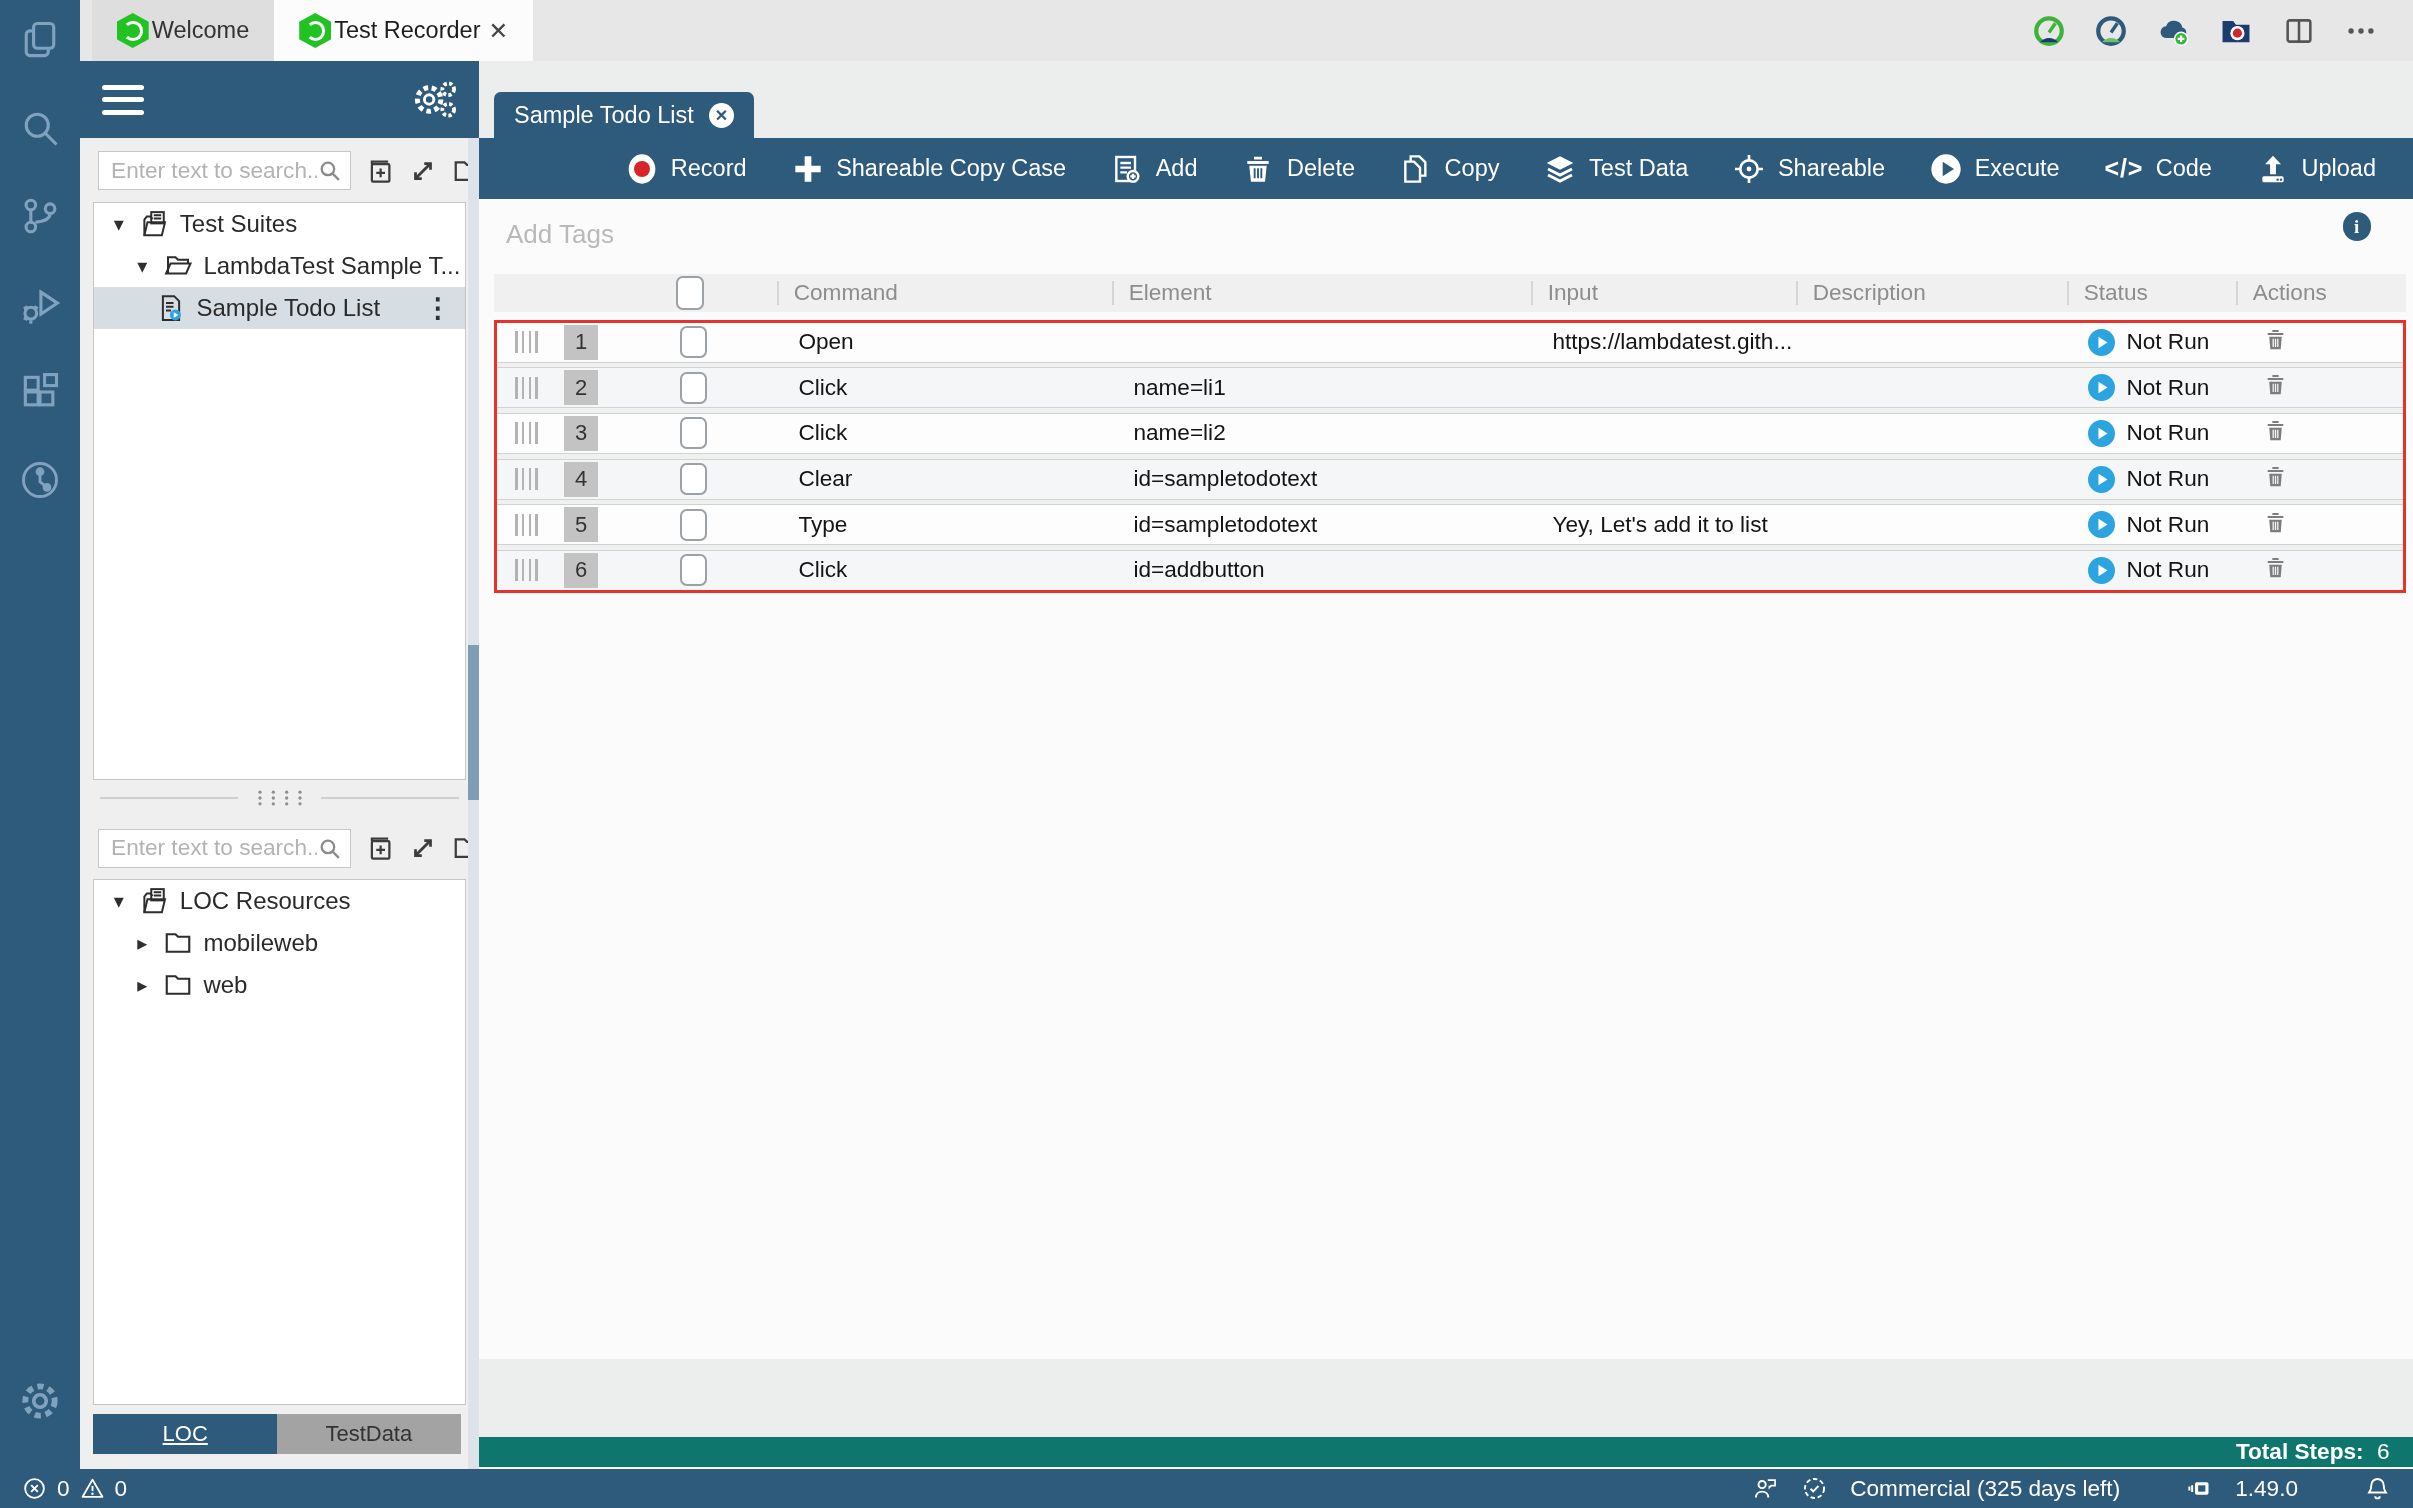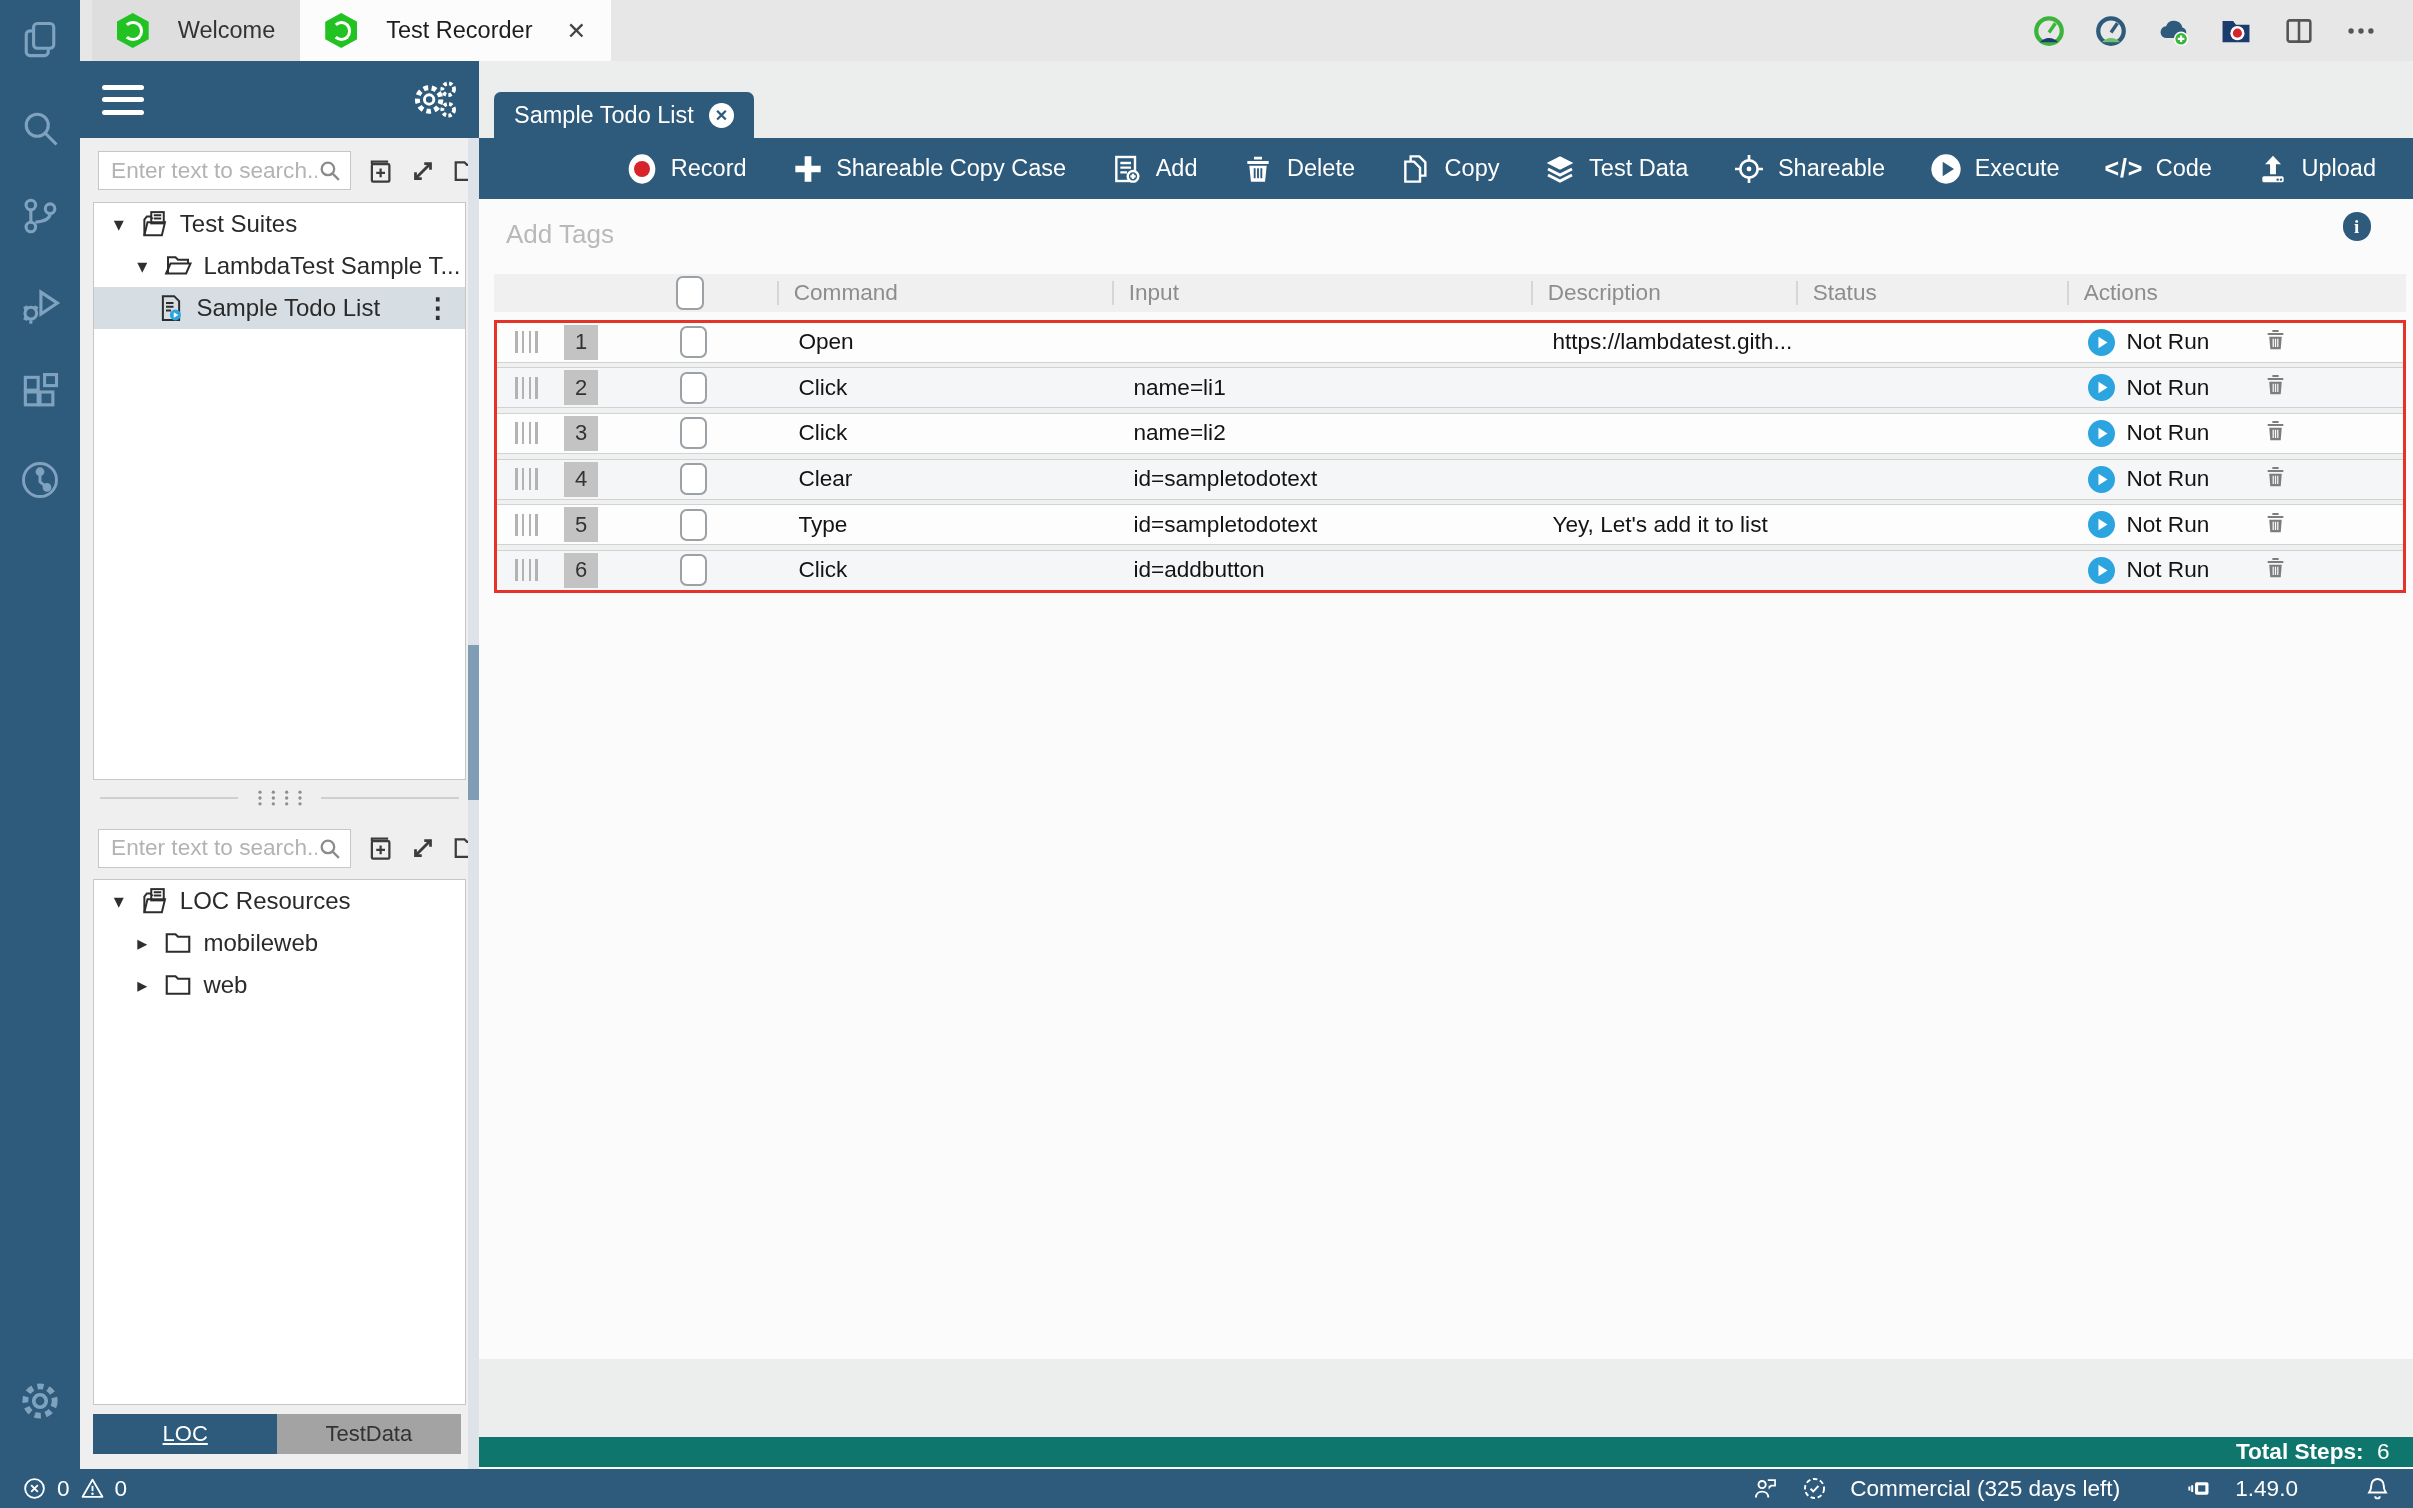--- a/index.html
+++ b/index.html
@@ -12,21 +12,21 @@
     background: #2e5a7b; display: flex; flex-direction: column; align-items: center; z-index: 5; }
   .ai { width: 44px; height: 44px; color: #7fa3bf; background: none; border: none; cursor: pointer; }
   .ai svg { width: 44px; height: 44px; }
   .ai.first { margin-top: 18.4px; }
   .ai + .ai { margin-top: 44px; }
   .ai.gear { margin-top: auto; margin-bottom: 47px; }
 
   
   .tabbar { position: absolute; left: 80px; top: 0; right: 0; height: 61px;
     background: #e7e7e7; display: flex; align-items: stretch; }
-  .tab { display: flex; align-items: center; gap: 29px; padding: 0 25px; font-size: 23.5px; color: #333; cursor: pointer; }
+  .tab { display: flex; align-items: center; gap: 3px; padding: 0 25px; font-size: 23.5px; color: #333; cursor: pointer; }
   .tab.welcome { margin-left: 11.7px; background: #dedede; }
   .tab.active { background: #fcfcfc; color: #1d1d1d; }
   .appicon { width: 32px; height: 35px; background: #23c223; position: relative; flex: 0 0 32px;
     clip-path: polygon(50% 0,100% 25%,100% 75%,50% 100%,0 75%,0 25%); }
   .appicon::after { content: ""; position: absolute; left: 6.7px; top: 8.4px; width: 13.4px; height: 13.4px;
     border: 3.4px solid #fff; border-radius: 50%; border-left-color: transparent; }
   .tab-close { font-size: 23.5px; color: #444; margin-left: 5px; }
   .tabbar-icons { margin-left: auto; display: flex; align-items: center; gap: 28.5px; padding-right: 35px; }
   .tbi { width: 34px; height: 34px; background: none; border: none; cursor: pointer; }
   .tbi svg { width: 34px; height: 34px; }
@@ -501,20 +501,24 @@
         <div></div>
         <div class="hc" style="justify-content:center;">
           <div class="cb"></div>
         </div>
         <div class="hc">
             <span class="vline"></span>
             <span>Command</span>
           </div>
         <div class="hc">
             <span class="vline"></span>
+            <span>Element</span>
+          </div>
+        <div class="hc">
+            <span class="vline"></span>
             <span>Input</span>
           </div>
         <div class="hc">
             <span class="vline"></span>
             <span>Description</span>
           </div>
         <div class="hc">
             <span class="vline"></span>
             <span>Status</span>
           </div>

